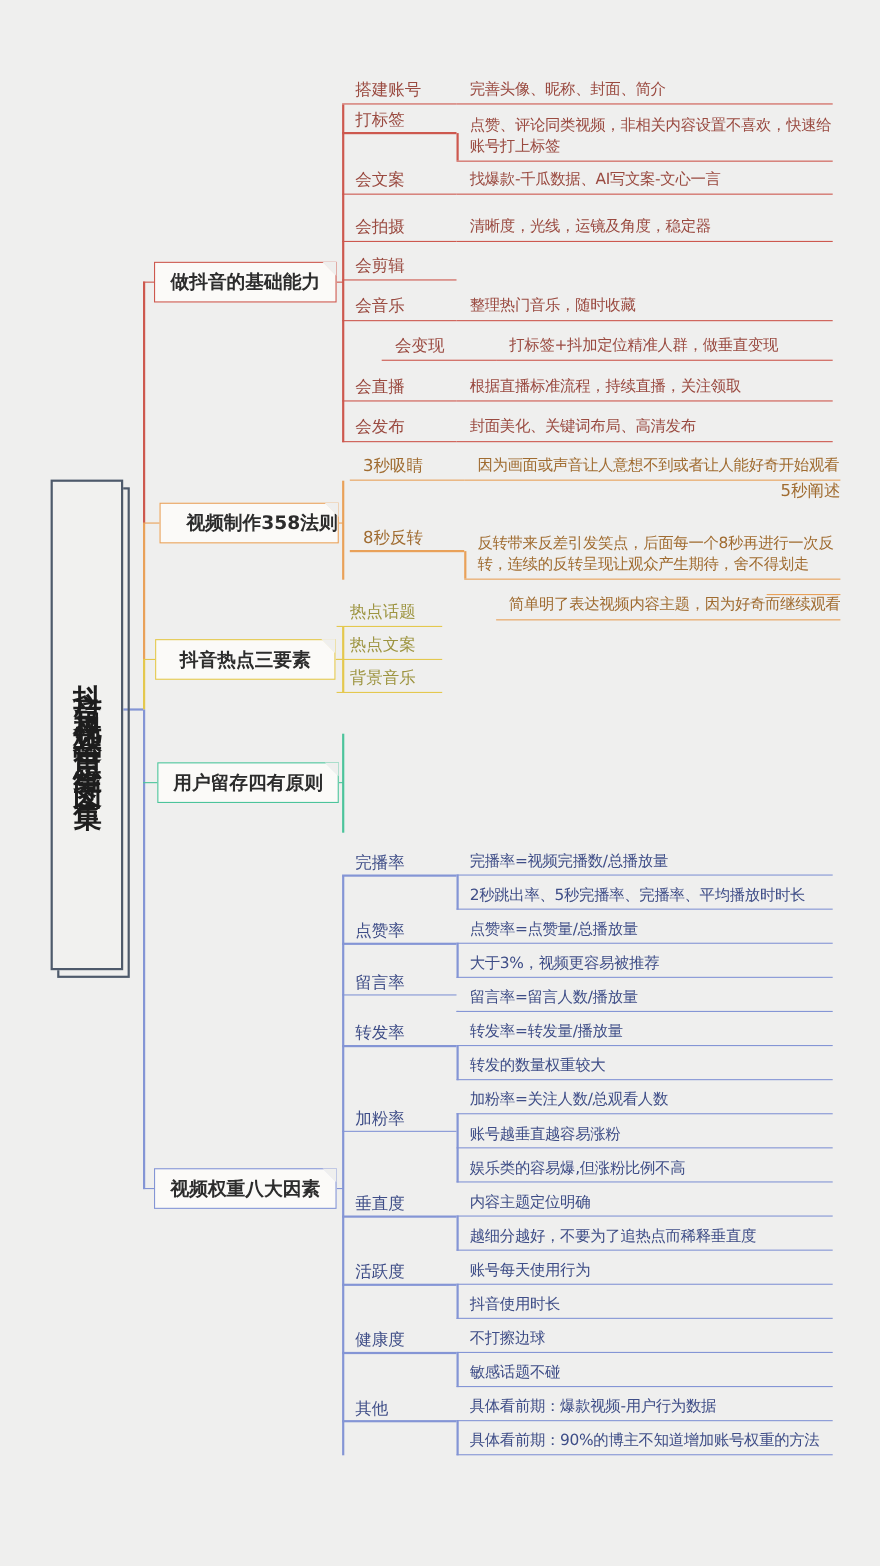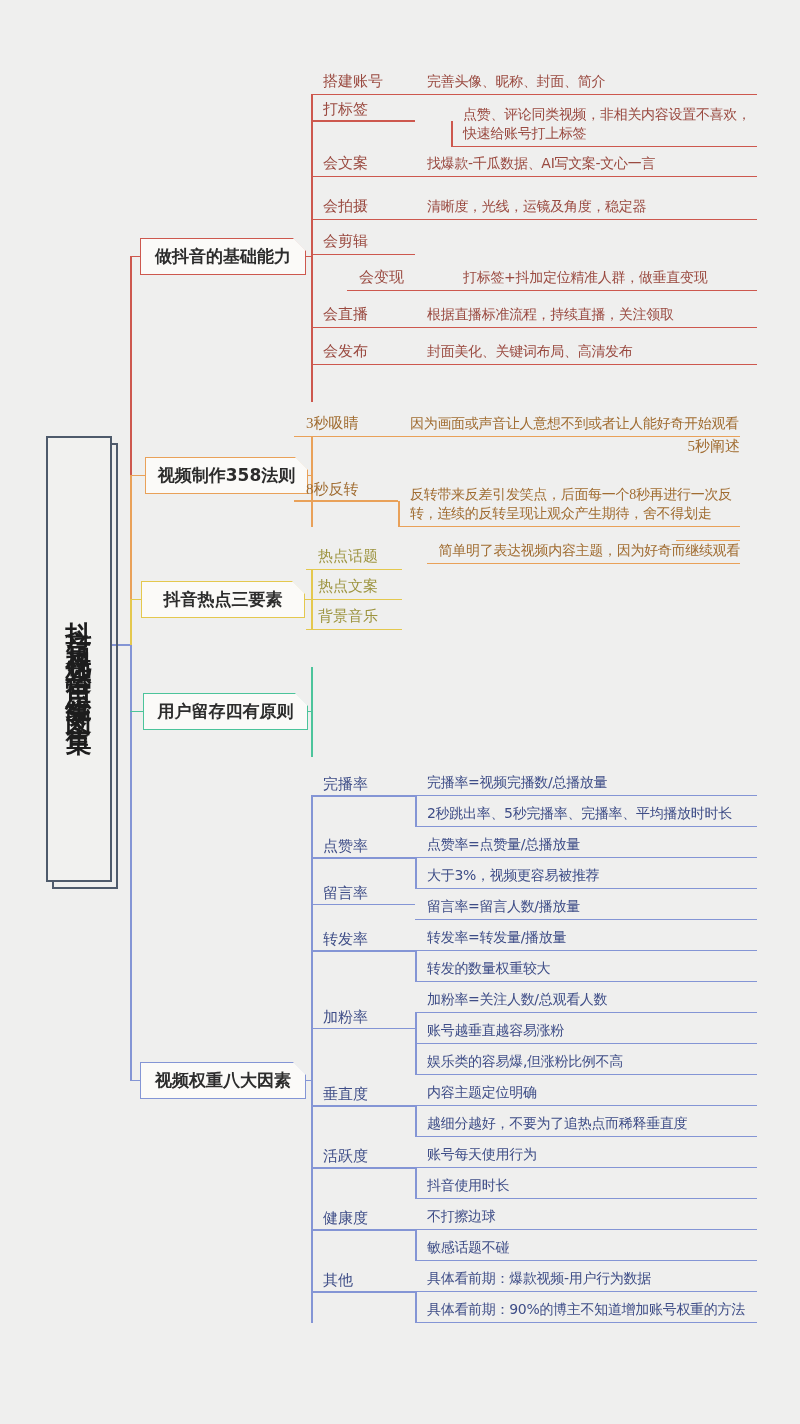--- a/index.html
+++ b/index.html
@@ -22,21 +22,21 @@
     color:#1d1d1d;letter-spacing:9px;line-height:1;}
 
   
   .bnode{position:absolute;display:flex;align-items:center;justify-content:center;background:var(--node-bg);
     border:1.5px solid #999;font-size:17px;font-weight:bold;color:#2c2c2c;}
   .fold{position:absolute;top:-1px;right:-1px;width:13px;height:13px;background:var(--canvas);
     clip-path:polygon(0 0,100% 0,100% 100%);}
   .fold::after{content:'';position:absolute;inset:0;background:var(--fc,#ddd);
     clip-path:polygon(0 0,100% 100%,0 100%);}
   .bn1{border-color:var(--ln-red);}    .bn1 .fold{--fc:#f0cfcb;}
-  .bn2{border-color:var(--ln-orange);} .bn2 .fold{--fc:#f6dfc2;}
+  .bn2{border-color:var(--ln-orange);justify-content:flex-end;} .bn2 .fold{--fc:#f6dfc2;}
   .bn3{border-color:var(--ln-yellow);} .bn3 .fold{--fc:#f4ebbe;}
   .bn4{border-color:var(--ln-green);}  .bn4 .fold{--fc:#cdeee1;}
   .bn5{border-color:var(--ln-blue);}   .bn5 .fold{--fc:#d9dff3;}
 
   
   .kids{position:absolute;}
 
   
   .urow{display:flex;align-items:flex-end;}
   .urow .clabel{flex:0 0 104px;padding:0 0 3px 12px;font-size:15px;white-space:nowrap;}
@@ -121,54 +121,58 @@
   <div class="bnode bn5" style="left:140px;top:1062px;width:166px;height:37px;">
     <span>视频权重八大因素</span>
     <i class="fold"></i>
   </div>
 
   <div class="kids br1" style="left:311px;top:62px;width:446px;">
     <div class="urow" style="height:33px;">
       <div class="clabel"><span>搭建账号</span></div>
       <div class="leafcell"><span>完善头像、昵称、封面、简介</span></div>
     </div>
-    <div class="tallgrp" style="height:52px;gap:36px;">
+    <div class="tallgrp" style="height:52px;">
       <div class="gclabel">
           <span>打标签</span>
         </div>
       <div class="gleaf">
           <span>点赞、评论同类视频，非相关内容设置不喜欢，快速给账号打上标签</span>
         </div>
     </div>
     <div class="urow" style="height:30px;">
       <div class="clabel"><span>会文案</span></div>
       <div class="leafcell"><span>找爆款-千瓜数据、AI写文案-文心一言</span></div>
     </div>
     <div class="urow" style="height:43px;">
       <div class="clabel"><span>会拍摄</span></div>
       <div class="leafcell"><span>清晰度，光线，运镜及角度，稳定器</span></div>
     </div>
     <div class="urow" style="height:35px;">
       <div class="clabel"><span>会剪辑</span></div>
     </div>
+    <div class="urow" style="height:37px;">
+      <div class="clabel"><span>会音乐</span></div>
+      <div class="leafcell"><span>整理热门音乐，随时收藏</span></div>
+    </div>
     <div class="urow" style="height:36px;padding-left:36px;">
       <div class="clabel"><span>会变现</span></div>
       <div class="leafcell"><span>打标签+抖加定位精准人群，做垂直变现</span></div>
     </div>
     <div class="urow" style="height:37px;">
       <div class="clabel"><span>会直播</span></div>
       <div class="leafcell"><span>根据直播标准流程，持续直播，关注领取</span></div>
     </div>
     <div class="urow" style="height:37px;">
       <div class="clabel"><span>会发布</span></div>
       <div class="leafcell"><span>封面美化、关键词布局、高清发布</span></div>
     </div>
   </div>
 
-  <div class="kids br2" style="left:294px;top:404px;width:446px;font-family:Liberation Serif, serif;">
+  <div class="kids br2" style="left:318px;top:404px;width:446px;">
     <div class="urow" style="height:33px;">
       <div class="clabel"><span>3秒吸睛</span></div>
       <div class="leafcell"><span>因为画面或声音让人意想不到或者让人能好奇开始观看</span></div>
     </div>
     <div class="urow" style="height:38px;flex-direction:column;">
       <div class="clabel"><span>5秒阐述</span></div>
       <div class="leafcell"><span>简单明了表达视频内容主题，因为好奇而继续观看</span></div>
     </div>
     <div class="tallgrp" style="height:52px;">
       <div class="gclabel">

